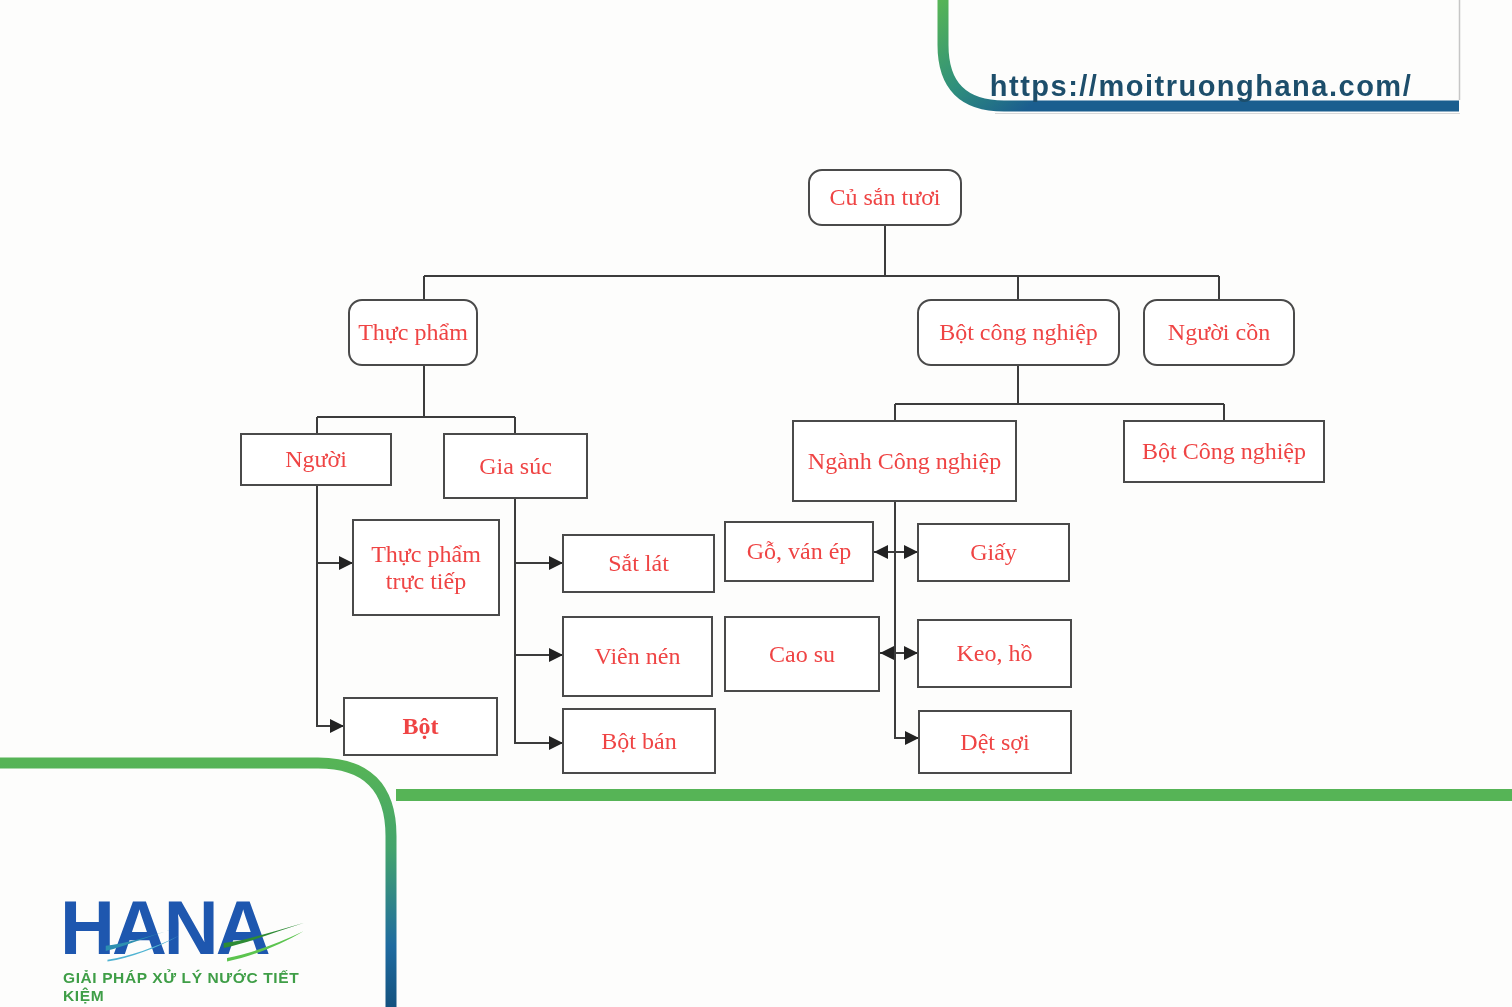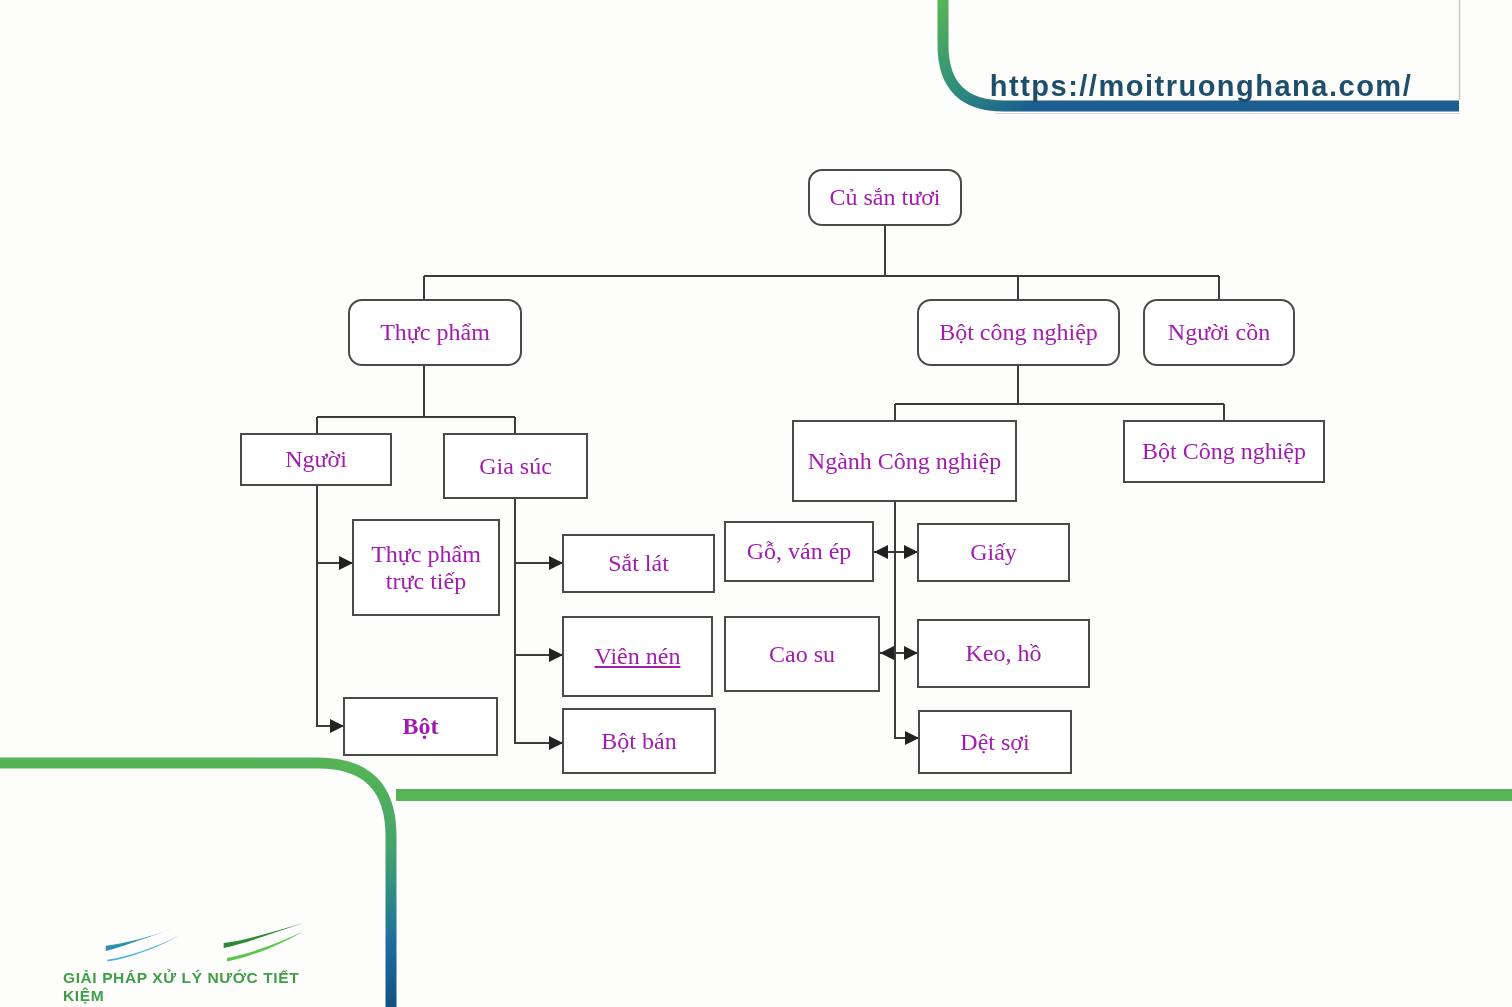--- a/index.html
+++ b/index.html
@@ -15,21 +15,21 @@
   .url-text{
     position:absolute;left:962px;top:34px;width:478px;
     text-align:center;font-size:29px;font-weight:600;
     letter-spacing:1.5px;color:var(--url-text,#1d4e6b);
   }
 
   
   .node{
     position:absolute;background:#ffffff;border:2px solid #4a4a4a;
     display:flex;align-items:center;justify-content:center;text-align:center;
-    font-family:"Liberation Serif",serif;font-size:24px;color:#a21caf;
+    font-family:"Liberation Serif",serif;font-size:24px;color:#ef4444;
     line-height:1.12;padding:2px 8px;box-sizing:border-box;
   }
   .node.rounded{border-radius:14px;}
   .conn{position:absolute;background:var(--line,#3c3c3c);}
   .arrowhead{position:absolute;width:0;height:0;
     border-top:7px solid transparent;border-bottom:7px solid transparent;}
   .arrowhead.right{border-left:14px solid #222;}
   .arrowhead.left{border-right:14px solid #222;}
 
   
@@ -113,39 +113,40 @@
         <div class="arrowhead right" style="top: 700px; left: 549px;"></div>
         <div class="conn" style="left: 895px; top: 701px; width: 23px; height: 2px;"></div>
         <div class="arrowhead right" style="top: 695px; left: 905px;"></div>
         <div class="conn" style="left: 874px; top: 515px; width: 43px; height: 2px;"></div>
         <div class="arrowhead right" style="top: 509px; left: 904px;"></div>
         <div class="arrowhead left" style="top: 509px; left: 874px;"></div>
         <div class="conn" style="left: 880px; top: 616px; width: 37px; height: 2px;"></div>
         <div class="arrowhead right" style="top: 610px; left: 904px;"></div>
         <div class="arrowhead left" style="top: 610px; left: 880px;"></div>
         <div class="node rounded" style="left: 808px; top: 133px; width: 154px; height: 57px;">Củ sắn tươi</div>
-        <div class="node rounded" style="left: 348px; top: 263px; width: 174px; height: 67px;">Thực phẩm</div>
+        <div class="node rounded" style="left: 348px; top: 263px; width: 130px; height: 67px;">Thực phẩm</div>
         <div class="node rounded" style="left: 917px; top: 263px; width: 203px; height: 67px;">Bột công nghiệp</div>
         <div class="node rounded" style="left: 1143px; top: 263px; width: 152px; height: 67px;">Người cồn</div>
         <div class="node rect" style="left: 240px; top: 397px; width: 152px; height: 53px;">Người</div>
         <div class="node rect" style="left: 443px; top: 397px; width: 145px; height: 66px;">Gia súc</div>
         <div class="node rect" style="left: 792px; top: 384px; width: 225px; height: 82px;">Ngành Công nghiệp</div>
         <div class="node rect" style="left: 1123px; top: 384px; width: 202px; height: 63px;">Bột Công nghiệp</div>
         <div class="node rect" style="left: 352px; top: 483px; width: 148px; height: 97px;">Thực phẩm trực tiếp</div>
         <div class="node rect" style="left: 343px; top: 661px; width: 155px; height: 59px; font-weight: bold;">Bột</div>
         <div class="node rect" style="left: 562px; top: 498px; width: 153px; height: 59px;">Sắt lát</div>
-        <div class="node rect" style="left: 562px; top: 580px; width: 151px; height: 81px; text-decoration: underline;">Viên nén</div>
+        <div class="node rect" style="left: 562px; top: 580px; width: 151px; height: 81px;">Viên nén</div>
         <div class="node rect" style="left: 562px; top: 672px; width: 154px; height: 66px;">Bột bán</div>
         <div class="node rect" style="left: 724px; top: 485px; width: 150px; height: 61px;">Gỗ, ván ép</div>
         <div class="node rect" style="left: 724px; top: 580px; width: 156px; height: 76px;">Cao su</div>
         <div class="node rect" style="left: 917px; top: 487px; width: 153px; height: 59px;">Giấy</div>
-        <div class="node rect" style="left: 917px; top: 583px; width: 173px; height: 69px;">Keo, hồ</div>
+        <div class="node rect" style="left: 917px; top: 583px; width: 155px; height: 69px;">Keo, hồ</div>
         <div class="node rect" style="left: 918px; top: 674px; width: 154px; height: 64px;">Dệt sợi</div>
       </div>
 
+    <div class="logo-word">HANA</div>
     <svg id="wave-teal" class="logo-wave" width="78" height="42" viewBox="0 0 90 46">
       <path d="M2 30 C 26 24, 48 14, 88 2 C 56 12, 24 22, 2 24 Z" fill="#2d8fb0"></path>
       <path d="M4 40 C 30 36, 58 26, 87 12 C 62 26, 30 38, 4 42 Z" fill="#4fb3d2"></path>
     </svg>
     <svg id="wave-green" class="logo-wave" width="84" height="46" viewBox="0 0 100 52">
       <path d="M2 32 C 30 26, 60 14, 98 2 C 62 12, 26 24, 2 26 Z" fill="#2e8b35"></path>
       <path d="M6 44 C 36 38, 68 26, 97 12 C 70 28, 36 42, 6 48 Z" fill="#5cc44f"></path>
     </svg>
     <div class="logo-tagline">GIẢI PHÁP XỬ LÝ NƯỚC TIẾT KIỆM</div>
   </div>

